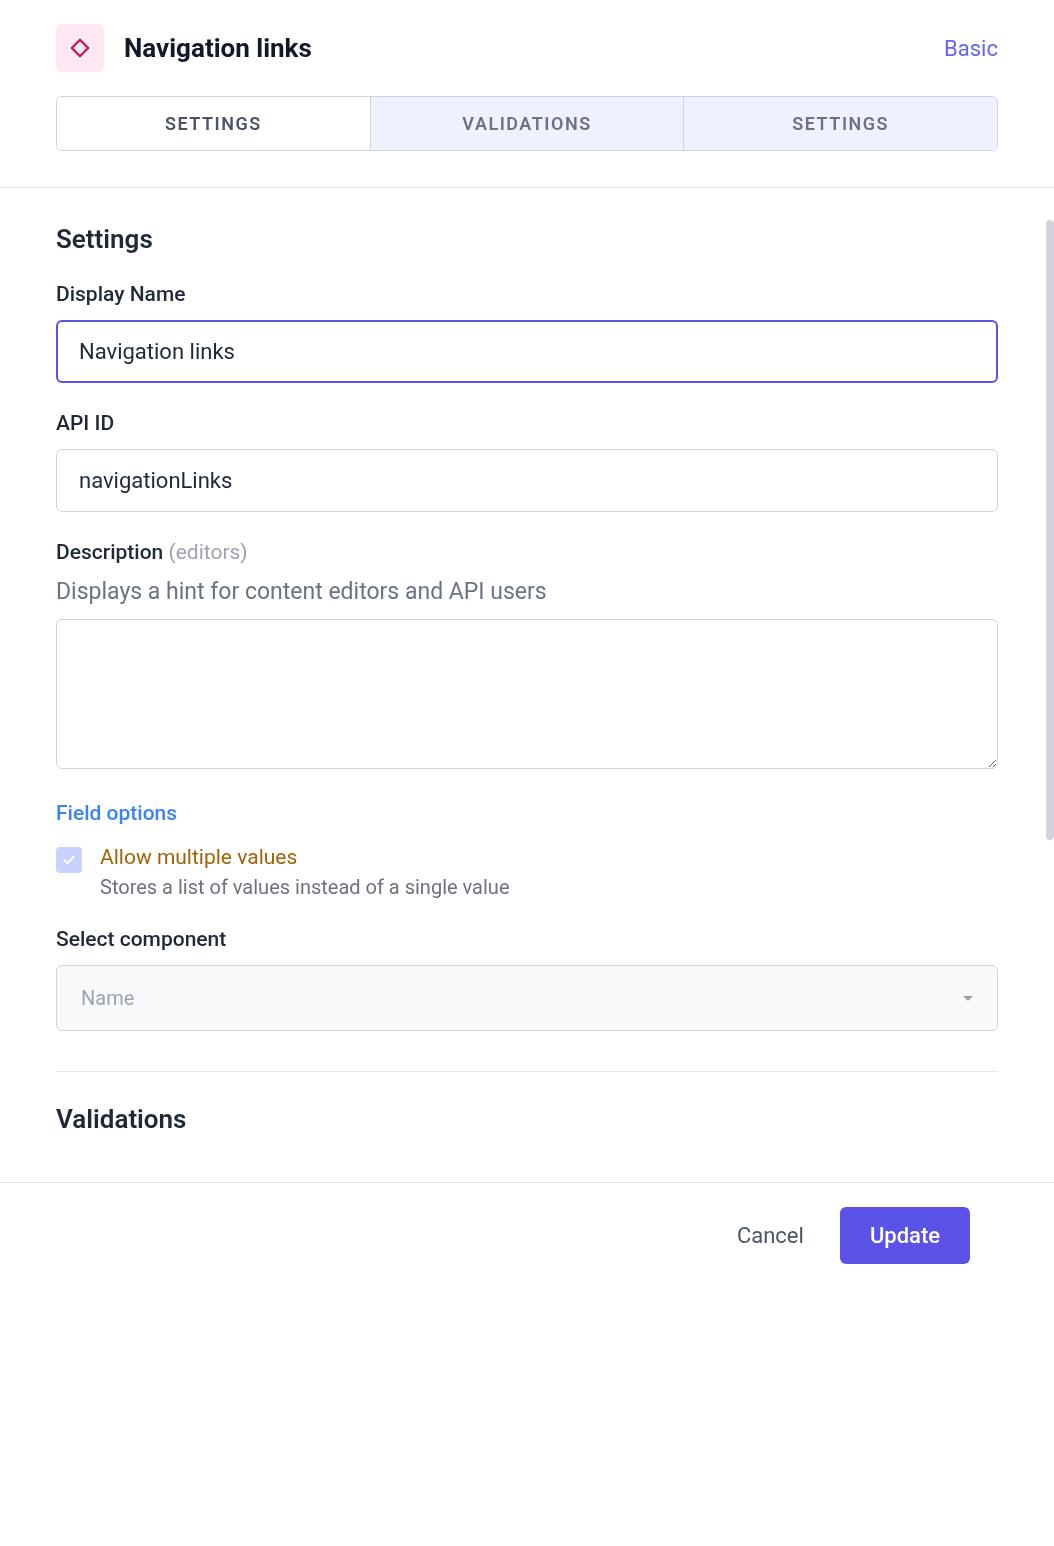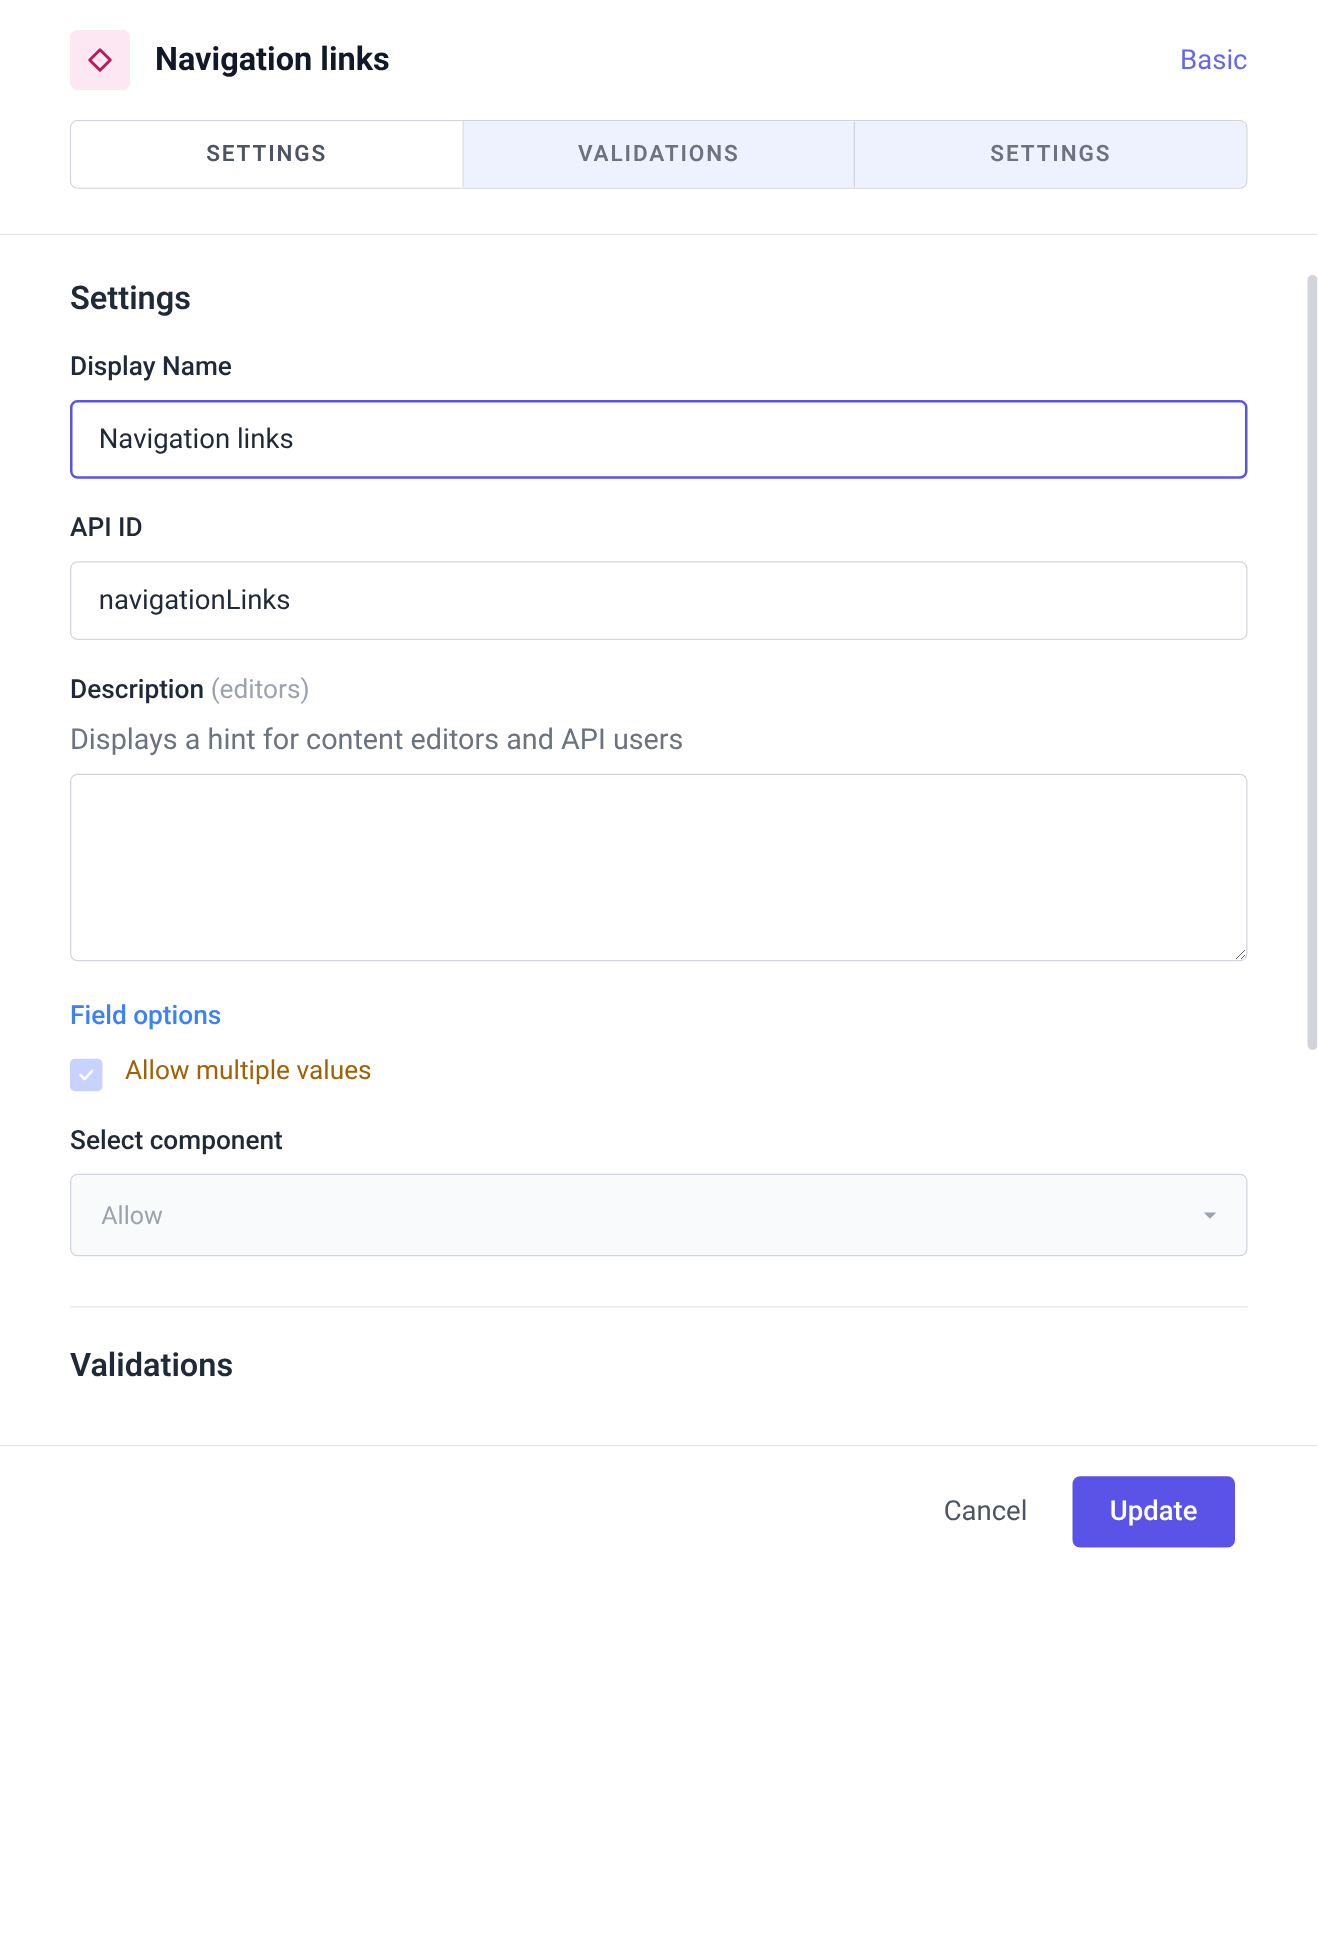--- a/index.html
+++ b/index.html
@@ -190,21 +190,21 @@
       border-right: 5px solid transparent;
       border-top: 5px solid #9ca3af;
     }
     .hr {
       height: 1px;
       background: #e5e7eb;
       margin: 40px 0 32px 0;
     }
     .footer {
       border-top: 1px solid #e5e7eb;
-      padding: 24px 66px;
+      padding: 24px 84px;
       display: flex;
       justify-content: flex-end;
       gap: 28px;
       align-items: center;
       background: #ffffff;
     }
     .btn-cancel {
       font-size: 22px;
       color: #4b5563;
       background: none;
@@ -286,28 +286,29 @@
     <div class="field-group">
       <div class="subsection-title">Field options</div>
       <div class="checkbox-row">
         <div class="checkbox">
           <svg viewBox="0 0 24 24">
             <path d="M5 12 L10 17 L19 7" fill="none" stroke="#ffffff" stroke-width="3" stroke-linecap="round" stroke-linejoin="round"></path>
           </svg>
         </div>
         <div class="checkbox-texts">
           <span class="checkbox-label">Allow multiple values</span>
+          <span class="checkbox-hint">Stores a list of values instead of a single value</span>
         </div>
       </div>
     </div>
 
     <div class="field-group">
       <label class="field-label">Select component</label>
       <div class="select-box">
-        <span>Allow</span>
+        <span>Name</span>
         <span class="caret-down"></span>
       </div>
     </div>
 
     <div class="hr"></div>
 
     <h2 class="section-title">Validations</h2>
   </div>
 
   <div class="footer">

